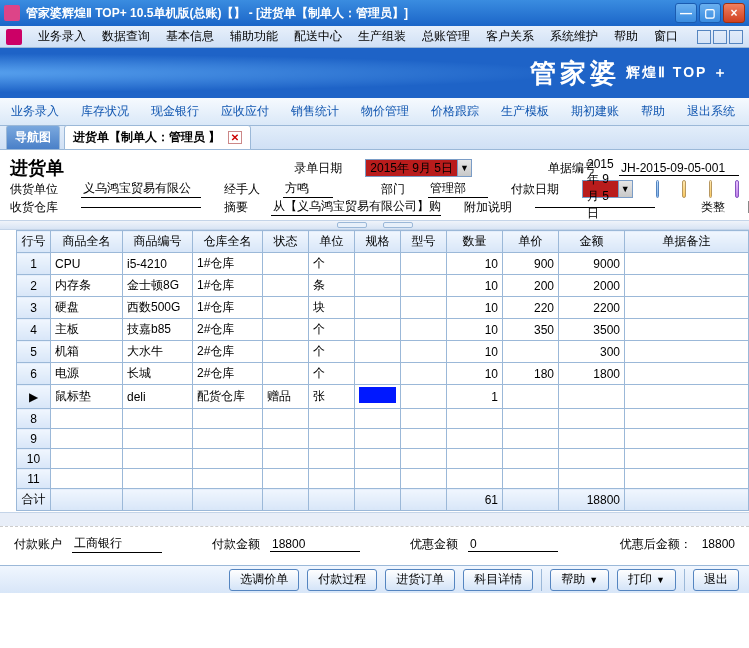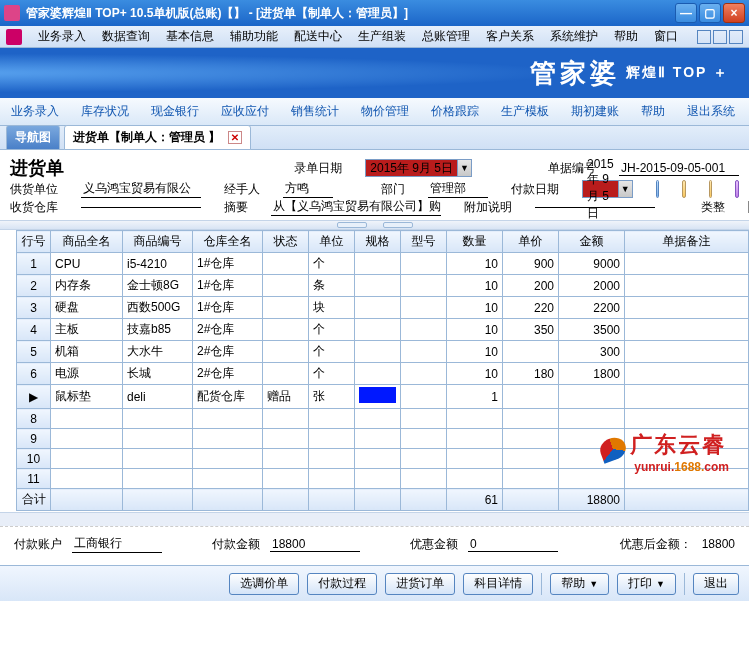--- a/index.html
+++ b/index.html
@@ -51,40 +51,40 @@
 
 .splitter { height: 10px; background: linear-gradient(#f0f4fa,#d8e4f4); border-top: 1px solid #c4d4e8; border-bottom: 1px solid #c4d4e8; display: flex; justify-content: center; align-items: center; gap: 16px; }
 .splitter .handle { width: 30px; height: 6px; border: 1px solid #9bb8d8; background: #e8f0fa; border-radius: 2px; }
 
 
 .grid-wrap { background: #fff; height: 282px; overflow: hidden; position: relative; margin-left: 16px; }
 .grid { border-collapse: collapse; width: 100%; table-layout: fixed; }
 .grid th, .grid td { border: 1px solid #9bb8d8; padding: 2px 4px; height: 20px; overflow: hidden; white-space: nowrap; text-align: left; }
 .grid th { background: linear-gradient(#f0f6fe,#d8e6f8); text-align: center; font-weight: normal; position: sticky; top: 0; }
 .grid td.rownum { background: linear-gradient(#f0f6fe,#d8e6f8); text-align: center; width: 32px; }
-.grid td.sum { background: linear-gradient(#f0f6fe,#d8e6f8); text-align: right; }
+.grid td.sum { background: linear-gradient(#f0f6fe,#d8e6f8); text-align: center; }
 .grid td.right { text-align: right; }
 .celledit { background: #0018ff; display: inline-block; width: 100%; height: 16px; }
 .row-caret { color: #000; }
 
 
 .watermark { position: absolute; right: 20px; bottom: 38px; pointer-events: none; text-align: left; }
 .watermark .wm1 { font-size: 22px; font-weight: bold; font-family: "SimHei"; color: #d02020; letter-spacing: 2px; }
 .watermark .wm2 { font-size: 12px; font-weight: bold; }
 .watermark .wm2 .r { color: #d02020; }
 .watermark .wm2 .o { color: #e07800; }
 .wm-swoosh { display: inline-block; width: 26px; height: 22px; vertical-align: middle; margin-right: 4px; border-radius: 50% 50% 50% 0; background: conic-gradient(#e07800 0 33%, #1060c0 33% 66%, #d02020 66% 100%); transform: rotate(-20deg); }
 
 
 .footer-form { background: #fff; padding: 8px 14px 12px; display: flex; align-items: center; gap: 10px; border-top: 1px dashed #ccc; }
 .footer-form .val { border-bottom: 1px solid #000; min-width: 90px; padding: 0 2px; }
 .flex-spacer { flex: 1; }
 
 
-.btnbar { height: 36px; background: linear-gradient(#f0f6fe,#d8e6f8); border-top: 1px solid #9bb8d8; display: flex; align-items: center; justify-content: flex-end; padding: 0 10px; gap: 8px; }
+.btnbar { height: 28px; background: linear-gradient(#f0f6fe,#d8e6f8); border-top: 1px solid #9bb8d8; display: flex; align-items: center; justify-content: flex-end; padding: 0 10px; gap: 8px; }
 .btn { height: 22px; padding: 0 10px; border: 1px solid #5585c0; background: linear-gradient(#fefefe,#d4e4f8); border-radius: 3px; cursor: pointer; display: flex; align-items: center; gap: 4px; }
 .btn .dd { font-size: 9px; }
 .sep { width: 1px; height: 22px; background: #9bb8d8; }
 .scroller { height: 14px; background: #e8eef8; border-top: 1px solid #c4d4e8; }
 </style>
 </head>
 <body>
 
 <div class="titlebar">
   <div class="icon"></div>
@@ -389,24 +389,20 @@
           <td class="sum"></td>
           <td class="sum"></td>
           <td class="sum"></td>
           <td class="sum right">61</td>
           <td class="sum"></td>
           <td class="sum right">18800</td>
           <td class="sum"></td>
         </tr>
       </tfoot>
   </table>
-  <div class="watermark">
-    <div><span class="wm-swoosh"></span><span class="wm1">广东云睿</span></div>
-    <div class="wm2" style="padding-left:34px"><span class="r">yunrui.</span><span class="o">1688.</span><span class="r">com</span></div>
-  </div>
 </div>
 <div class="scroller"></div>
 
 <div class="footer-form">
   <span class="lbl">付款账户</span>
   <span class="val">工商银行</span>
   <div style="width:30px"></div>
   <span class="lbl">付款金额</span>
   <span class="val">18800</span>
   <div style="width:30px"></div>

